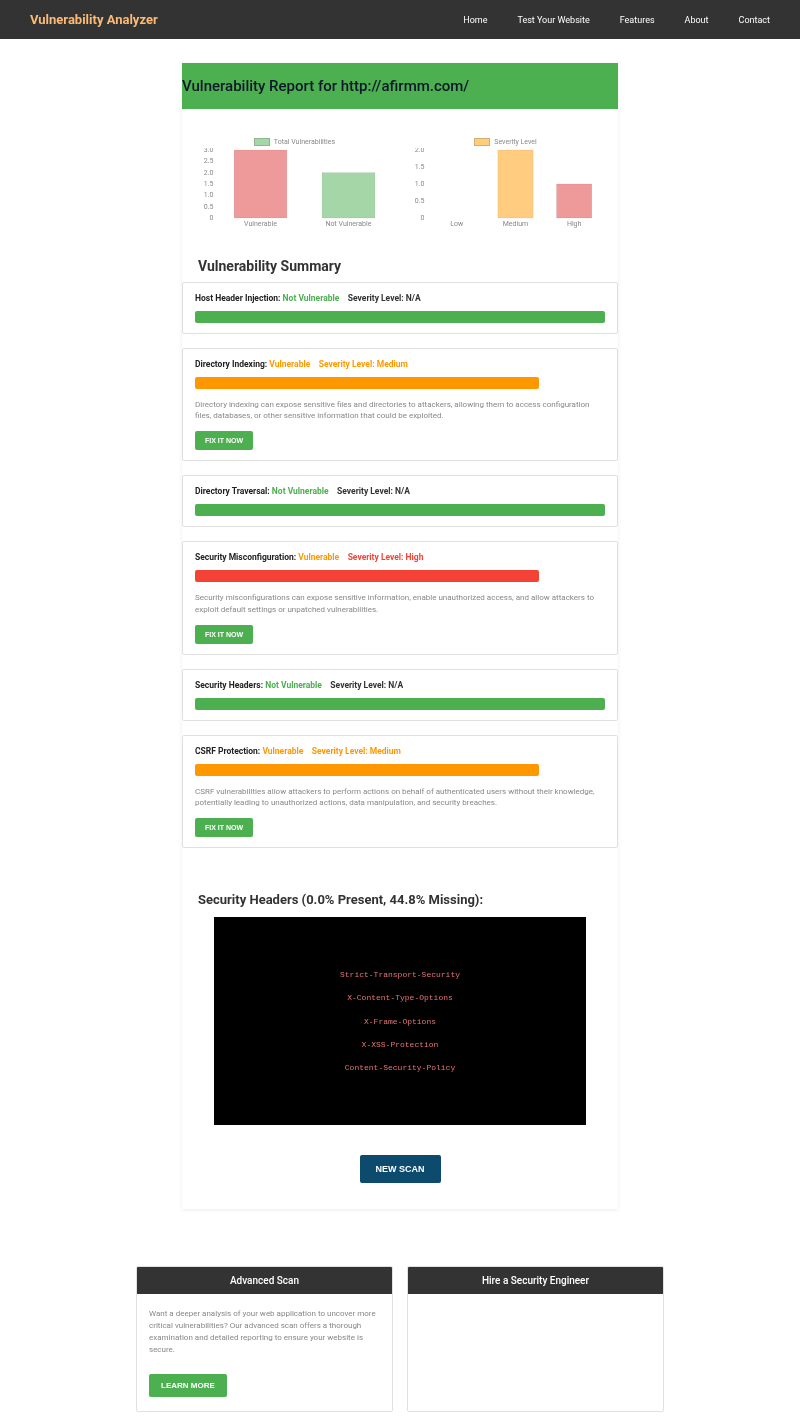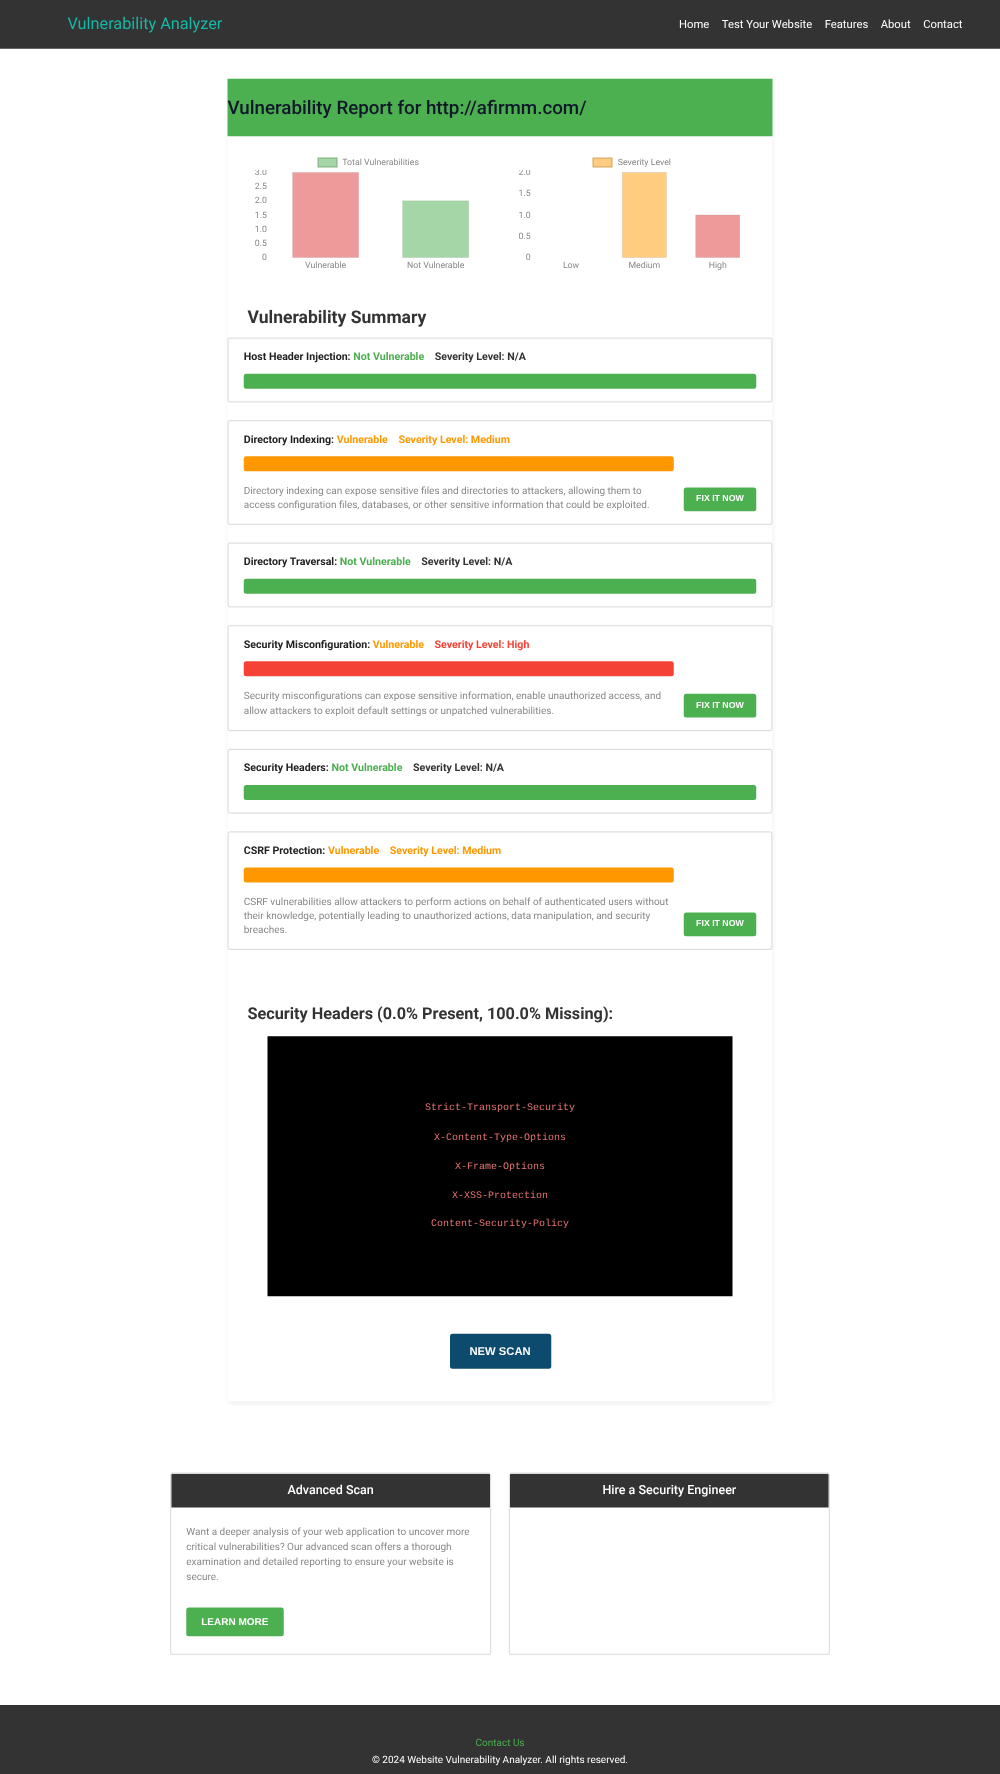--- a/index.html
+++ b/index.html
@@ -1,32 +1,32 @@
 <!DOCTYPE html>
 <html><head>
 <meta charset="utf-8">
 <style>
 * { box-sizing: border-box; margin: 0; padding: 0; }
 body { font-family: -apple-system, BlinkMacSystemFont, "Segoe UI", Roboto, Arial, sans-serif; background: #fff; color: #333; font-size: 9px; }
 
 
 .navbar { background: #333; color: #fff; padding: 12px 0; }
 .navbar-inner { max-width: 800px; margin: 0 auto; display: flex; justify-content: space-between; align-items: center; padding: 0 30px; }
-.brand { font-size: 13px; font-weight: 400; color: #14b8a6; margin-left: 24px; }
+.brand { font-size: 13px; font-weight: 700; color: #fdba74; }
 .nav-links { display: flex; gap: 10px; }
-.nav-links a { color: #fff; text-decoration: none; font-size: 9px; cursor: pointer; }
+.nav-links a { color: #fff; text-decoration: none; font-size: 9px; cursor: pointer; margin-left: 20px; }
 
 
 .main { max-width: 436px; margin: 24px auto 40px; background: #fff; box-shadow: 0 1px 4px rgba(0,0,0,0.08); }
 
 
 .report-title { background: #4caf50; color: #0f172a; text-align: left; font-size: 15px; font-weight: 500; padding: 14px 0; }
 
 
-.charts { display: flex; padding: 17px 12px 30px; gap: 10px; }
+.charts { display: flex; padding: 29px 12px 30px; gap: 10px; }
 .chart-wrap { flex: 1; }
 .legend { display: flex; justify-content: center; align-items: center; gap: 4px; font-size: 7px; color: #888; }
 .legend-swatch { width: 16px; height: 8px; border: 1px solid rgba(0,0,0,0.15); }
 .chart-svg { width: 100%; height: 80px; display: block; margin-top: 2px; }
 .axis-label { font-size: 7px; fill: #888; }
 .bar-rect { stroke: rgba(0,0,0,0.12); stroke-width: 0.5; }
 
 
 .section-h { font-size: 14px; font-weight: 700; color: #333; padding: 0 16px 8px; }
 
@@ -35,21 +35,21 @@
 .card-header { font-size: 8.5px; font-weight: 700; color: #222; }
 .status-notvuln { color: #4caf50; font-weight: 700; }
 .status-vuln { color: #ff9800; font-weight: 700; }
 .sev-na { color: #333; font-weight: 700; }
 .sev-med { color: #ff9800; font-weight: 700; }
 .sev-high { color: #f44336; font-weight: 700; }
 .bar { height: 12px; border-radius: 2px; margin-top: 8px; }
 .bar-green { background: #4caf50; width: 100%; }
 .bar-orange { background: #ff9800; }
 .bar-red { background: #f44336; }
-.card-row { display: flex; gap: 10px; align-items: flex-end; margin-top: 10px; }
+.card-row { display: flex; gap: 10px; align-items: flex-start; margin-top: 10px; flex-direction: column; }
 .desc { flex: 1; font-size: 8px; color: #888; line-height: 1.4; }
 .fix-btn { background: #4caf50; color: #fff; font-size: 7px; font-weight: 700; padding: 6px 10px; border: none; border-radius: 2px; cursor: pointer; white-space: nowrap; }
 
 
 .headers-title { font-size: 13px; font-weight: 700; padding: 30px 16px 10px; }
 .headers-box { background: #000; color: #888; padding: 40px 20px; margin: 0 32px; font-family: "Courier New", monospace; font-size: 8px; line-height: 1.4; text-align: center; }
 .headers-box .missing { color: #e57373; display: block; margin: 12px 0; }
 
 
 .newscan-wrap { text-align: center; padding: 30px 0 26px; }
@@ -190,21 +190,21 @@
     <span class="sev-med">Severity Level: Medium</span>
   </div>
   <div class="bar bar-orange" style="width:84%"></div>
         <div class="card-row">
       <div class="desc">CSRF vulnerabilities allow attackers to perform actions on behalf of authenticated users without their knowledge, potentially leading to unauthorized actions, data manipulation, and security breaches.</div>
       <button class="fix-btn">FIX IT NOW</button>
     </div>
       </div>
     </div>
 
-  <div class="headers-title">Security Headers (0.0% Present, 100.0% Missing):</div>
+  <div class="headers-title">Security Headers (0.0% Present, 44.8% Missing):</div>
   <div class="headers-box" id="headers-box">
       <span class="missing">Strict-Transport-Security</span>
       <span class="missing">X-Content-Type-Options</span>
       <span class="missing">X-Frame-Options</span>
       <span class="missing">X-XSS-Protection</span>
       <span class="missing">Content-Security-Policy</span>
     </div>
 
   <div class="newscan-wrap">
     <button class="newscan-btn">NEW SCAN</button>

